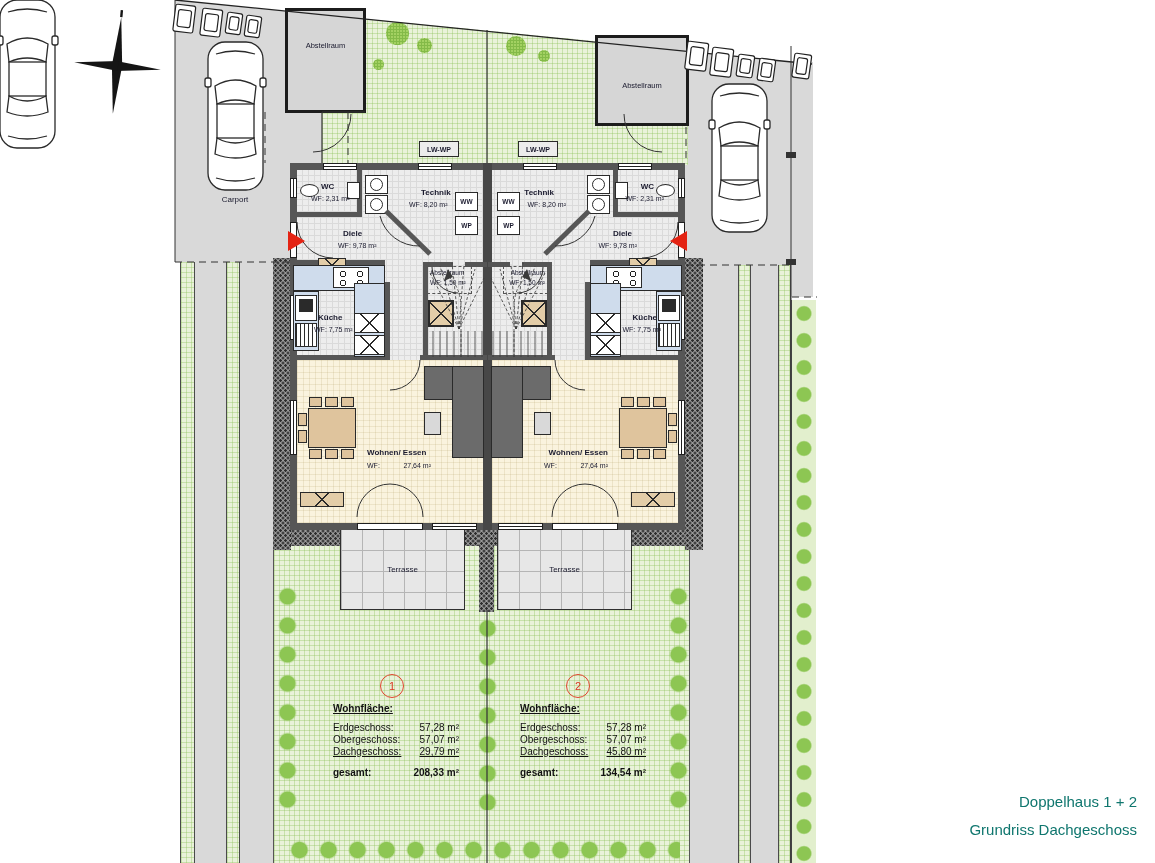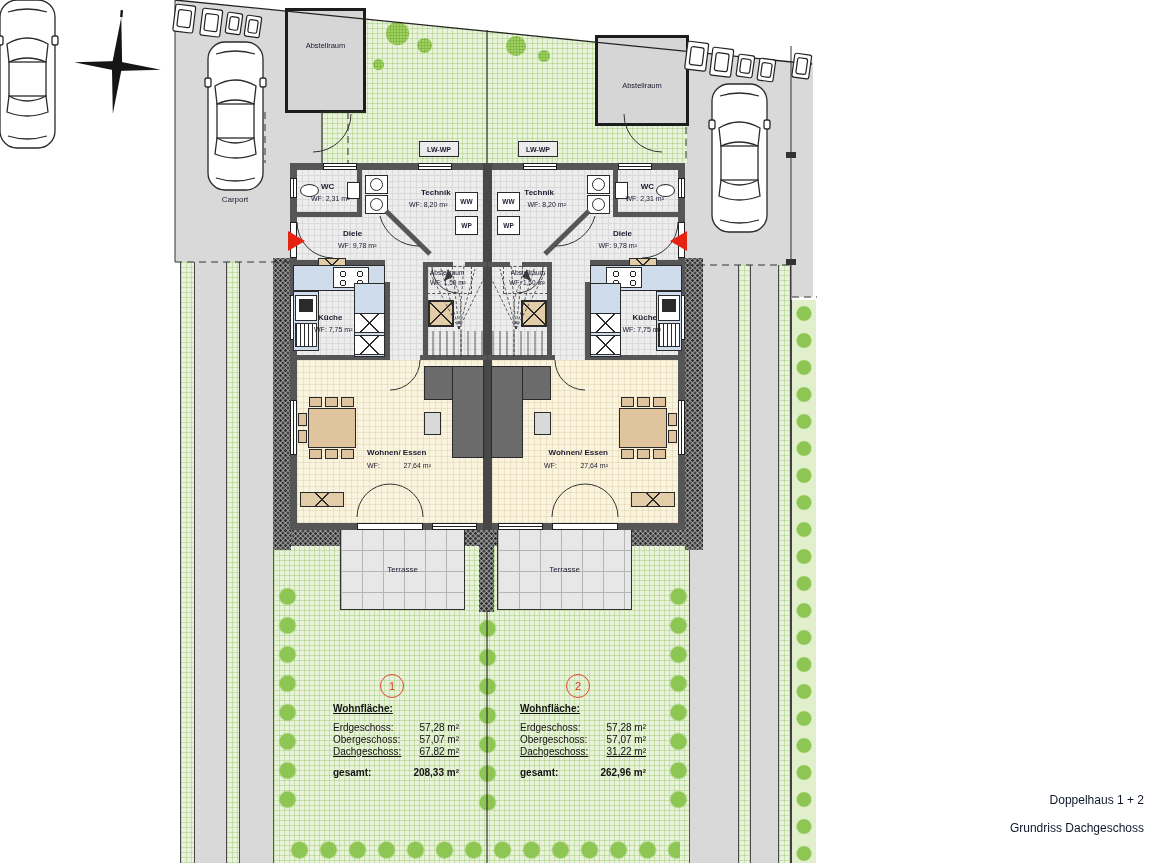--- a/index.html
+++ b/index.html
@@ -69,21 +69,21 @@
   .chair{background:#dfc49d;border:1px solid #2a2a2a}
   .dashedbox{border:1px dashed #555}
   .toilet{background:#fff;border:1px solid #2a2a2a;border-radius:50%}
   .numcirc{position:absolute;width:22px;height:22px;border:1.5px solid #e0452f;border-radius:50%;
     color:#d8361f;display:flex;align-items:center;justify-content:center;font-size:11px}
   .areas{position:absolute;width:126px;font-size:10px;color:#121212}
   .areas .hd{font-weight:bold;text-decoration:underline;margin-bottom:8px}
   .arow{display:flex;justify-content:space-between;line-height:12px}
   .arow.ul{text-decoration:underline}
   .arow.tot{font-weight:bold;margin-top:9px}
-  .foot{position:absolute;right:11px;font-size:12px;color:#0f172a;white-space:nowrap}
+  .foot{position:absolute;right:18px;font-size:15px;color:#0f766e;white-space:nowrap}
   .ctr{text-align:center}
   svg{position:absolute;left:0;top:0;pointer-events:none}
 </style>
 </head>
 <body>
 
 <div id="stage">
 
   <div class="abs gray" style="left:175px;top:0;width:616px;height:265px;
               clip-path:polygon(0px 0px,616px 62px,616px 265px,510px 265px,510px 165px,115px 165px,115px 262px,0px 262px)"></div>
@@ -394,44 +394,44 @@
     <div class="arow">
       <span>Erdgeschoss:</span>
       <span>57,28 m²</span>
     </div>
     <div class="arow">
       <span>Obergeschoss:</span>
       <span>57,07 m²</span>
     </div>
     <div class="arow ul">
       <span>Dachgeschoss:</span>
-      <span>67,82 m²</span>
+      <span>29,79 m²</span>
     </div>
     <div class="arow tot">
       <span>gesamt:</span>
       <span>208,33 m²</span>
     </div>
   </div>
 
   <div class="areas" style="left:520px;top:703px">
     <div class="hd">Wohnfläche:</div>
     <div class="arow">
       <span>Erdgeschoss:</span>
       <span>57,28 m²</span>
     </div>
     <div class="arow">
       <span>Obergeschoss:</span>
       <span>57,07 m²</span>
     </div>
     <div class="arow ul">
       <span>Dachgeschoss:</span>
-      <span>31,22 m²</span>
+      <span>45,80 m²</span>
     </div>
     <div class="arow tot">
       <span>gesamt:</span>
-      <span>262,96 m²</span>
+      <span>134,54 m²</span>
     </div>
   </div>
 
   <div class="foot" style="top:793px">Doppelhaus 1 + 2</div>
   <div class="foot" style="top:821px">Grundriss Dachgeschoss</div>
 
 </div>
 
 </body></html>

